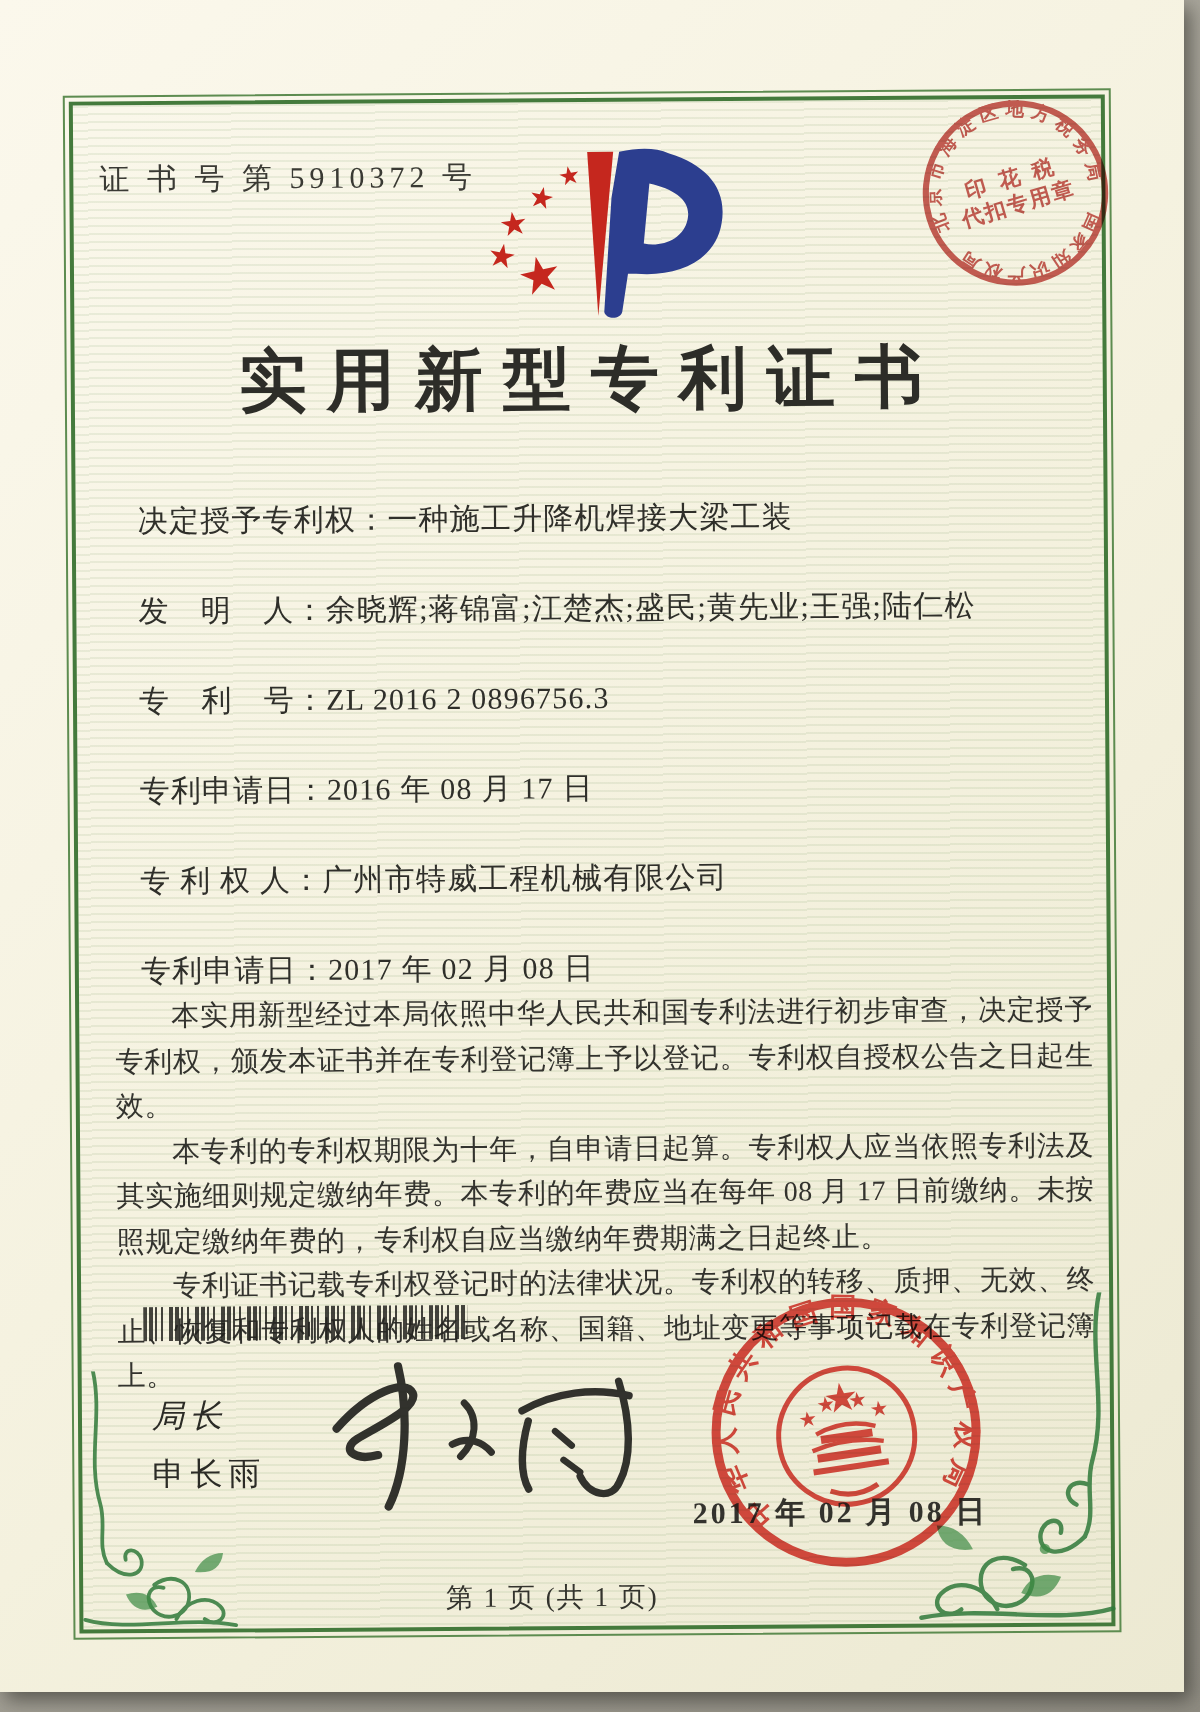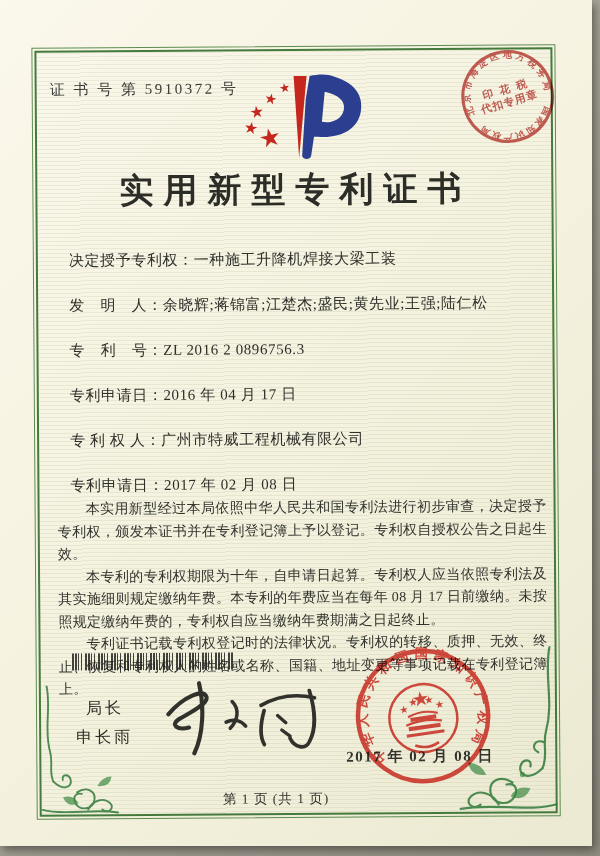--- a/index.html
+++ b/index.html
@@ -27,21 +27,21 @@
   .logo{left:228px;top:66px;width:144px;height:102px;}
   .cert-title{left:0;right:8px;top:167px;text-align:center;font-size:34px;font-weight:700;
     letter-spacing:10px;text-indent:10px;color:#2d2d28;}
   .fields{left:70px;top:250px;right:55px;}
   .field-row{height:20px;margin-bottom:25px;font-size:15px;color:#2f2f2a;letter-spacing:.6px;white-space:nowrap;}
   .paragraphs{left:57px;top:497px;width:489px;font-size:14px;line-height:22.5px;
     text-align:justify;color:#33332e;}
   .paragraphs p{margin:0;text-indent:2em;letter-spacing:.3px;}
   .barcode{left:70px;top:652px;width:162px;height:17px;opacity:.85;
     background:repeating-linear-gradient(90deg,#23231f 0 2px,transparent 2px 3px,#23231f 3px 5px,transparent 5px 6px,#23231f 6px 7px,transparent 7px 9px,#23231f 9px 10px,transparent 10px 13px);}
-  .director-label{left:84px;top:697px;font-size:16px;letter-spacing:3px;color:#2b2b26;}
+  .director-label{left:74px;top:697px;font-size:16px;letter-spacing:3px;color:#2b2b26;font-style:italic;}
   .director-name{left:74px;top:726px;font-size:16px;letter-spacing:3px;color:#2b2b26;}
   .signature{left:156px;top:678px;width:170px;height:78px;}
   .office-seal{left:350px;top:646px;width:142px;height:142px;mix-blend-mode:multiply;opacity:.92;}
   .seal-date{left:344px;top:748px;font-size:15px;font-weight:600;color:rgba(25,25,22,.88);letter-spacing:1.5px;white-space:nowrap;}
   .tax-seal{left:456px;top:44px;width:108px;height:108px;mix-blend-mode:multiply;opacity:.9;}
   .page-footer{left:0;right:45px;top:790px;text-align:center;font-size:13.5px;color:#33332d;letter-spacing:1px;}
   .corner-right{left:450px;top:648px;width:106px;height:168px;}
   .corner-left{left:36px;top:684px;width:88px;height:132px;transform:scaleX(-1);}
 </style>
 </head>
@@ -100,21 +100,21 @@
         <use href="#star" transform="translate(59,22) scale(5) rotate(-10)"></use>
       </g>
     </svg>
 
     <div class="abs cert-title">实用新型专利证书</div>
 
     <div class="abs fields">
       <div class="field-row"><span>决定授予专利权：</span><span>一种施工升降机焊接大梁工装</span></div>
       <div class="field-row"><span>发　明　人：</span><span>余晓辉;蒋锦富;江楚杰;盛民;黄先业;王强;陆仁松</span></div>
       <div class="field-row"><span>专　利　号：</span><span>ZL 2016 2 0896756.3</span></div>
-      <div class="field-row"><span>专利申请日：</span><span>2016 年 04 月 17 日</span></div>
+      <div class="field-row"><span>专利申请日：</span><span>2016 年 08 月 17 日</span></div>
       <div class="field-row"><span>专 利 权 人：</span><span>广州市特威工程机械有限公司</span></div>
       <div class="field-row"><span>专利申请日：</span><span>2017 年 02 月 08 日</span></div>
     </div>
 
     <div class="abs paragraphs">
       <p>本实用新型经过本局依照中华人民共和国专利法进行初步审查，决定授予专利权，颁发本证书并在专利登记簿上予以登记。专利权自授权公告之日起生效。</p>
       <p>本专利的专利权期限为十年，自申请日起算。专利权人应当依照专利法及其实施细则规定缴纳年费。本专利的年费应当在每年 08 月 17 日前缴纳。未按照规定缴纳年费的，专利权自应当缴纳年费期满之日起终止。</p>
       <p>专利证书记载专利权登记时的法律状况。专利权的转移、质押、无效、终止、恢复和专利权人的姓名或名称、国籍、地址变更等事项记载在专利登记簿上。</p>
     </div>
 

